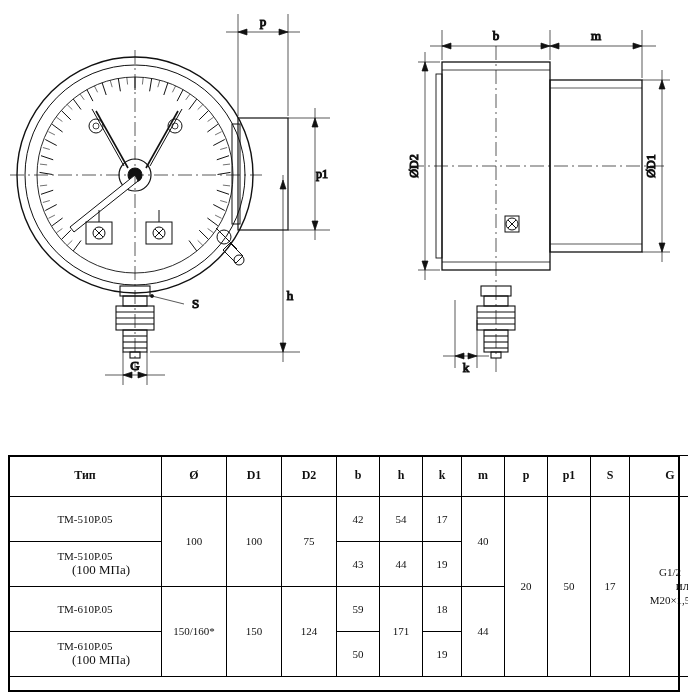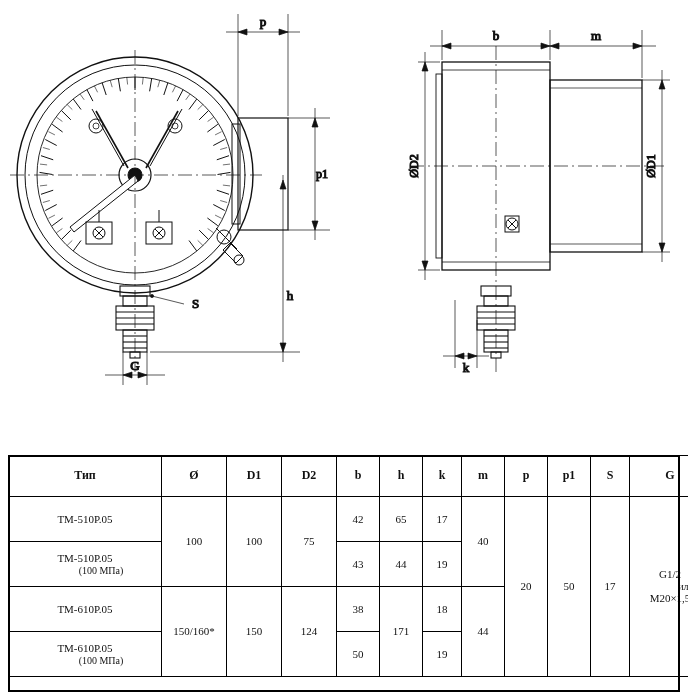--- a/index.html
+++ b/index.html
@@ -39,21 +39,21 @@
   table.spec tbody td{
     height:40px;
   }
   td.typecell{
     text-align:center;
     font-size:11px;
     padding-left:4px;
     padding-right:4px;
     font-family:Liberation Serif, serif;
   }
-  .sub{display:block;font-size:10px;margin-left:32px;}
+  .sub{display:block;font-size:13px;margin-left:32px;}
   .outer-border{
     position:absolute;left:8px;top:455px;width:672px;height:237px;
     border:2px solid #000;box-sizing:border-box;pointer-events:none;
   }
   svg text{
     font-family:"Liberation Serif", serif;
     fill:#111;
   }
 </style>
 </head>
@@ -329,21 +329,21 @@
     </thead>
     <tbody>
       <tr>
         <td class="typecell">
           <span>ТМ-510Р.05</span>
         </td>
         <td rowspan="2">100</td>
         <td rowspan="2">100</td>
         <td rowspan="2">75</td>
         <td>42</td>
-        <td>65</td>
+        <td>54</td>
         <td>17</td>
         <td rowspan="2">40</td>
         <td rowspan="4">20</td>
         <td rowspan="4">50</td>
         <td rowspan="4">17</td>
         <td rowspan="4">
           <span>G1/2</span>
           <span class="sub">или</span>
           <span>М20×1,5</span>
         </td>
@@ -359,21 +359,21 @@
         <td>19</td>
 
       </tr>
       <tr>
         <td class="typecell">
           <span>ТМ-610Р.05</span>
         </td>
         <td rowspan="2">150/160*</td>
         <td rowspan="2">150</td>
         <td rowspan="2">124</td>
-        <td>38</td>
+        <td>59</td>
         <td rowspan="2">171</td>
         <td>18</td>
         <td rowspan="2">44</td>
 
       </tr>
       <tr>
         <td class="typecell">
           <span>ТМ-610Р.05</span>
           <span class="sub">(100 МПа)</span>
         </td>

